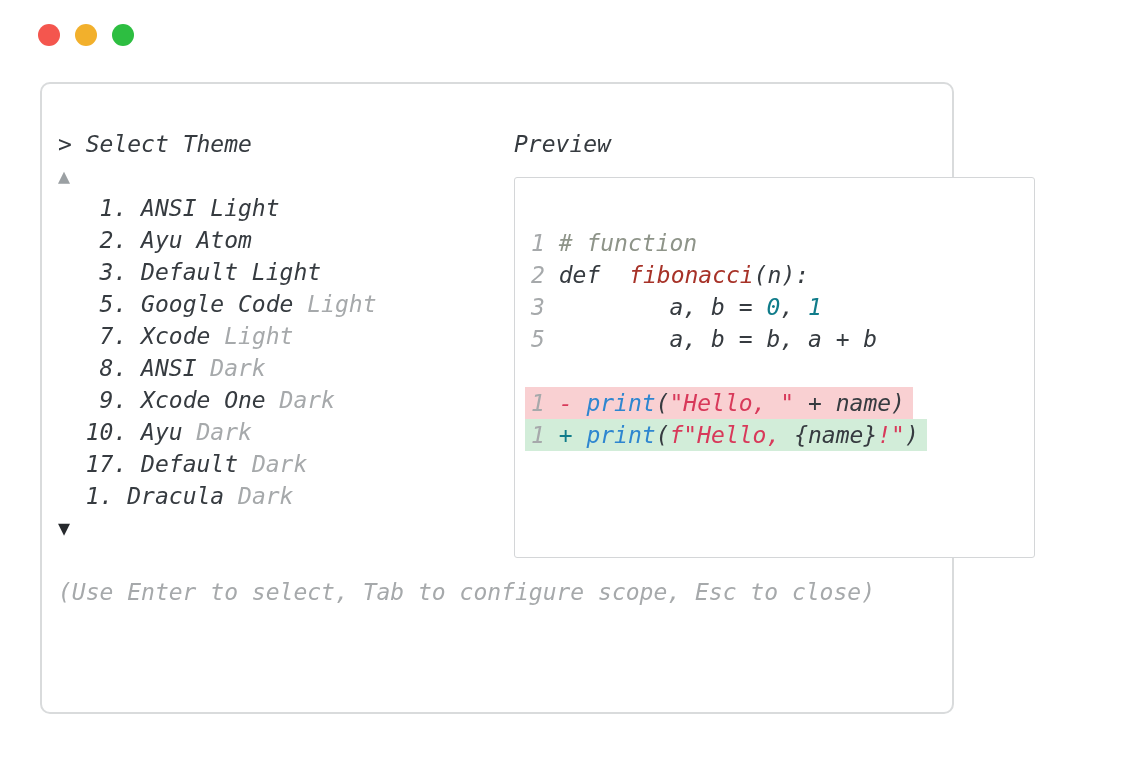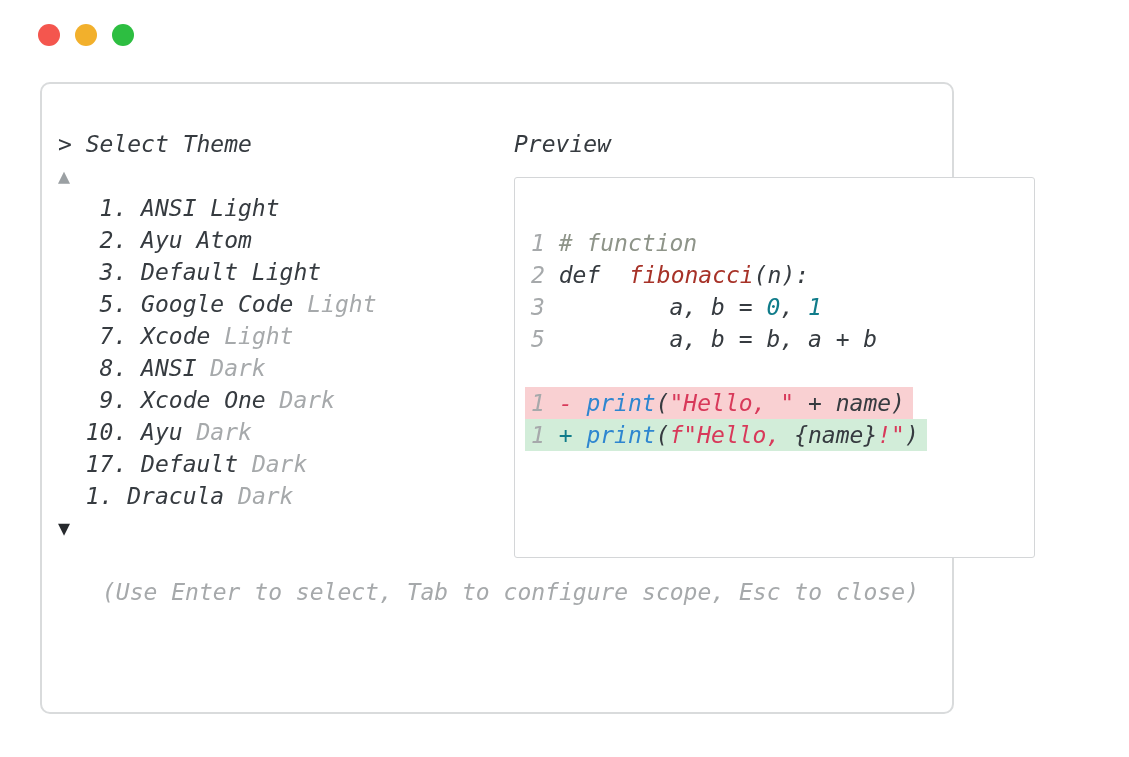--- a/index.html
+++ b/index.html
@@ -22,21 +22,21 @@
   .row{height:32px;line-height:32px;white-space:pre;font-size:23px;}
   .left-col{position:absolute;left:16px;top:44px;width:470px;}
   .right-col{position:absolute;left:472px;top:44px;width:526px;}
   .header-row{color:var(--text-dark);}
   .arrow-up{color:var(--arrow-up);font-size:20px;}
   .arrow-down{color:var(--arrow-down);font-size:20px;}
   .item{color:var(--text-dark);}
   .item .suffix{color:var(--text-gray);}
   .item.selected, .item.selected .suffix{color:var(--teal);}
   .item .marker{color:var(--teal);}
-  .hint-row{color:var(--text-gray);margin-left:44px;}
+  .hint-row{color:var(--text-gray);}
   .preview-label{color:var(--text-dark);}
   .preview-box{margin-top:17px;width:521px;height:381px;border:1px solid var(--preview-border);
                border-radius:3px;background:#fff;padding:49px 0 0 16px;overflow:hidden;}
   .pline{height:32px;line-height:32px;white-space:pre;font-size:23px;}
   .linewrap{display:inline-block;}
   .linewrap.removed{background:var(--removed-bg);padding:0 8px 0 6px;margin-left:-6px;}
   .linewrap.added{background:var(--added-bg);padding:0 8px 0 6px;margin-left:-6px;}
   .t-ln{color:var(--ln-gray);}
   .t-comment{color:var(--comment);}
   .t-dark{color:var(--text-dark);}

